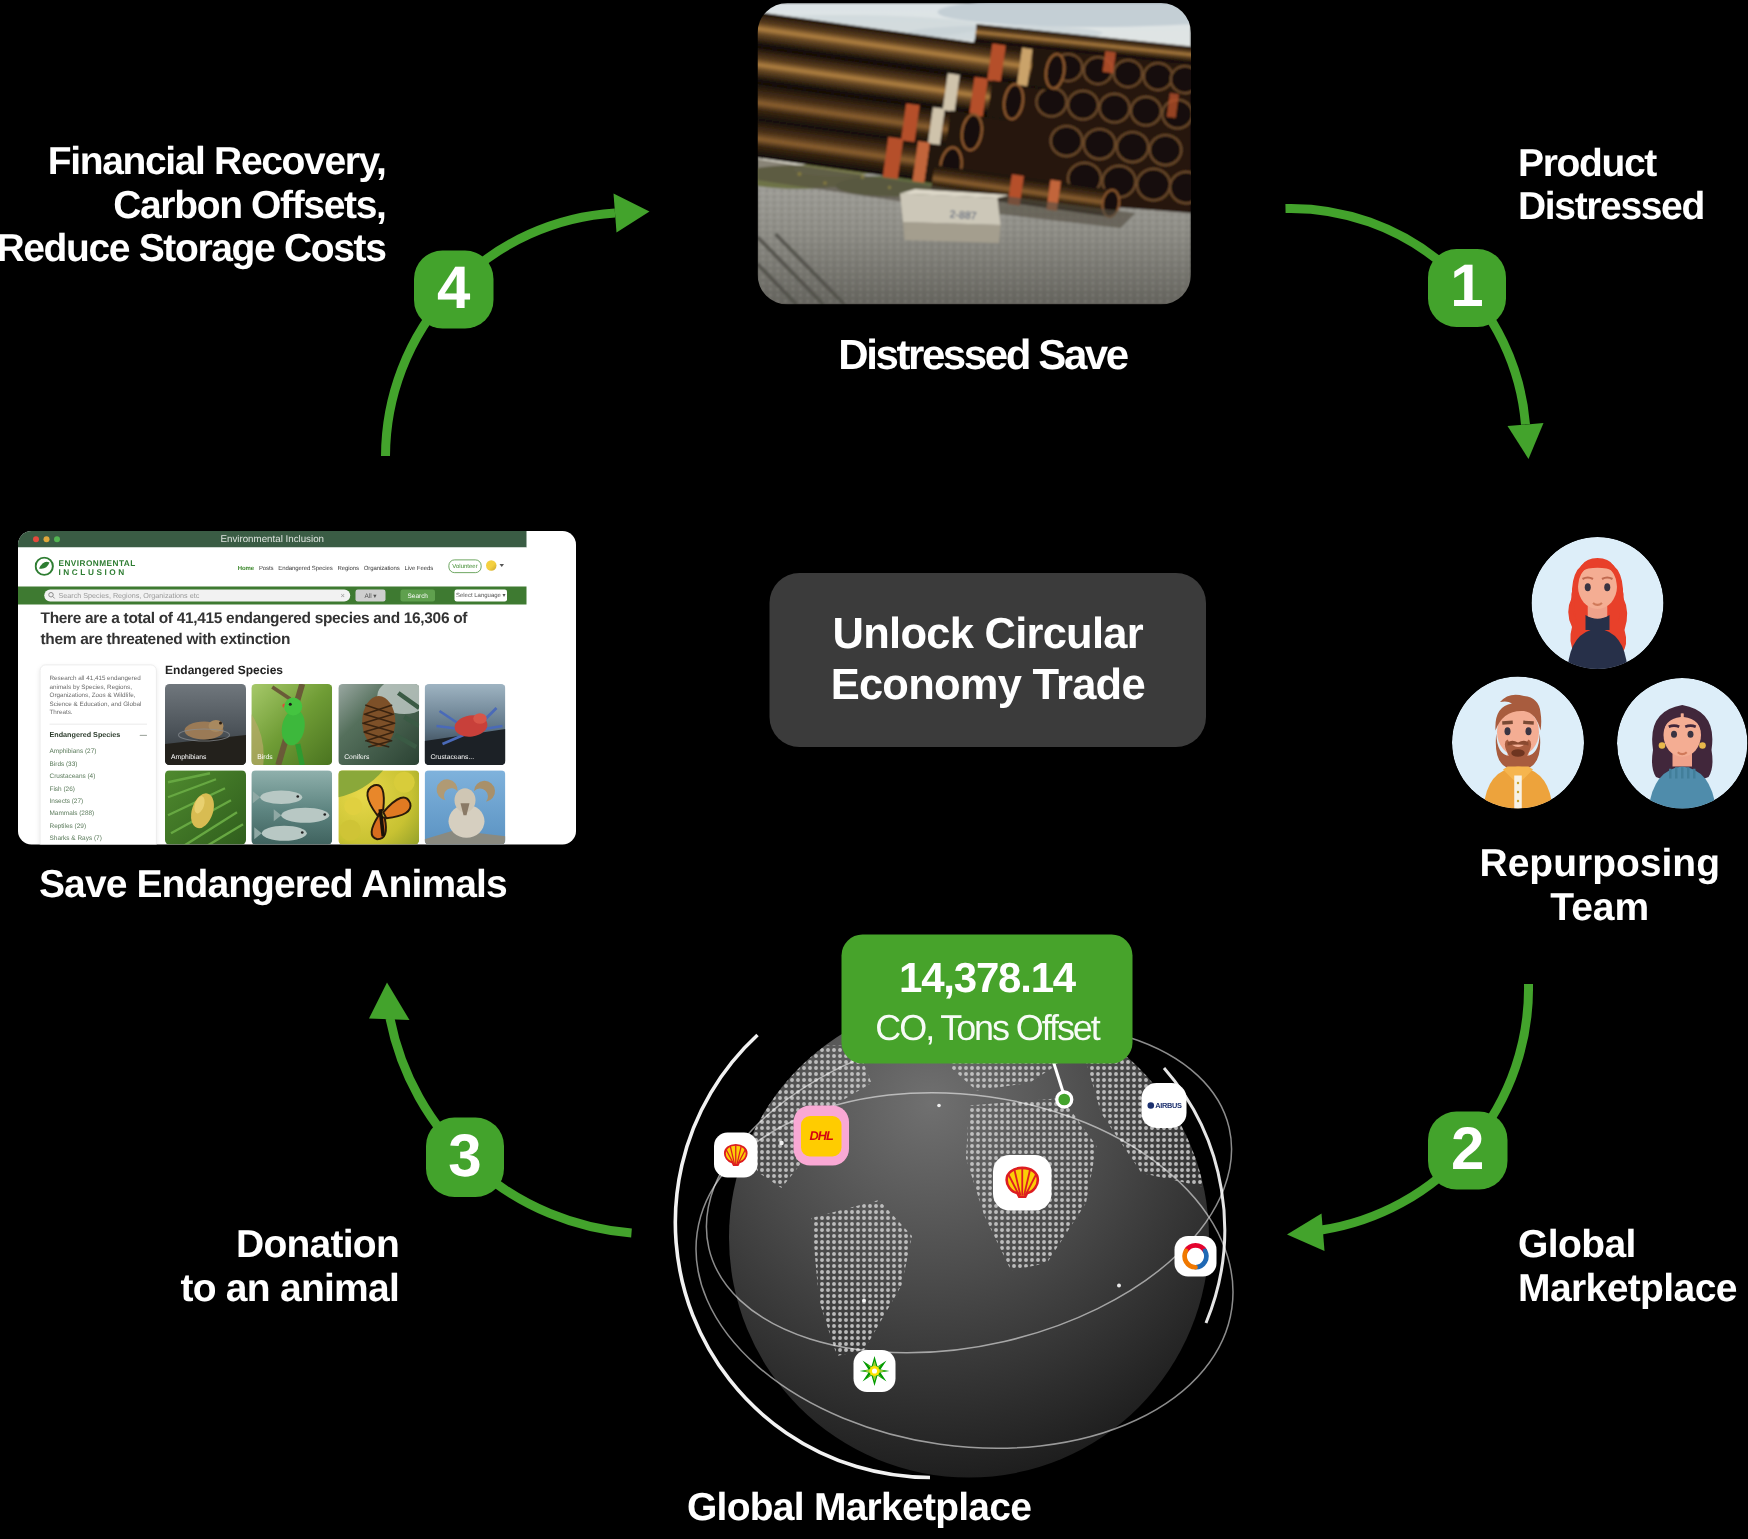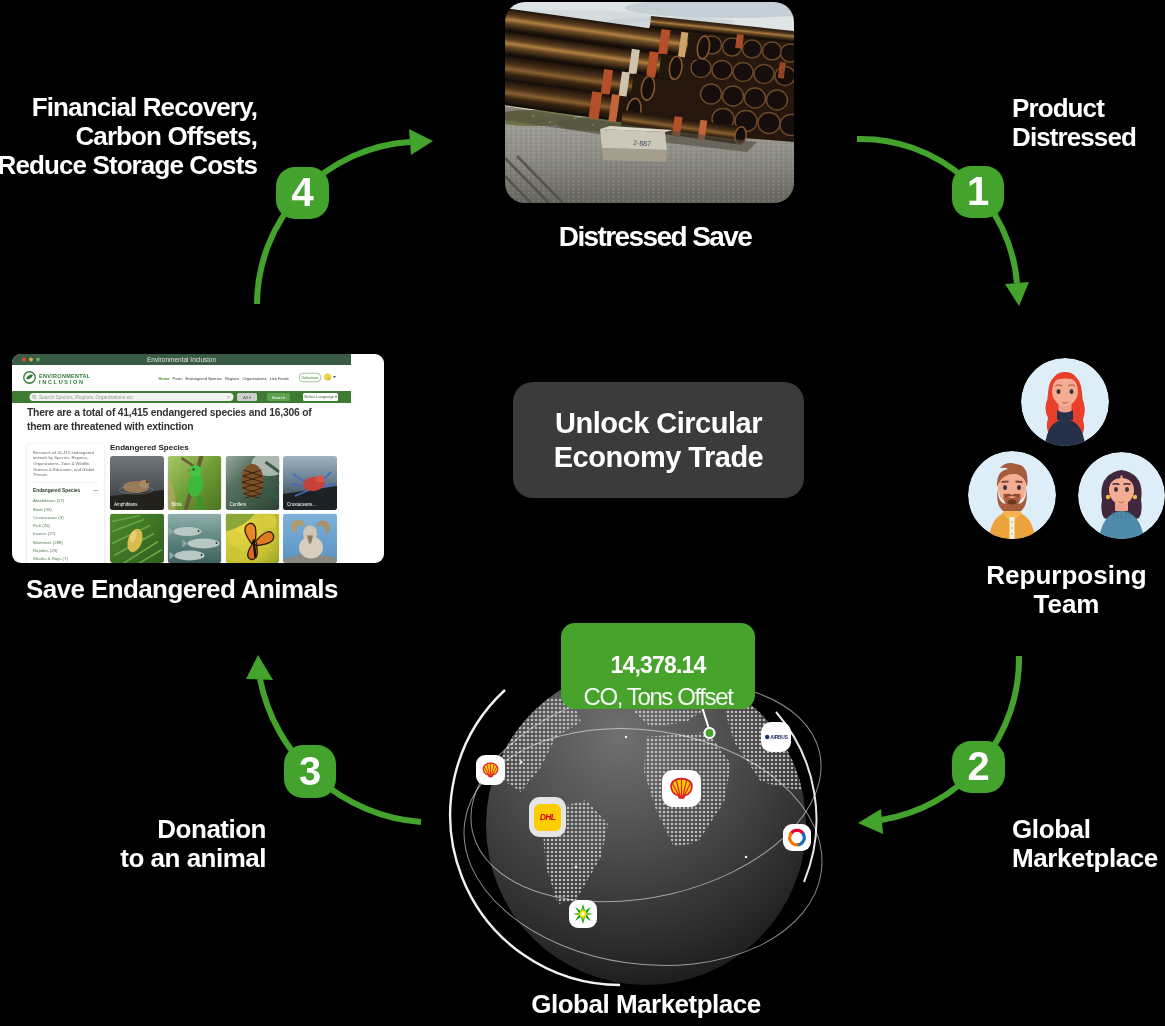--- a/index.html
+++ b/index.html
@@ -33,21 +33,21 @@
 <div class="badge" style="left:284px;top:745px;width:52px;height:53px;line-height:52px;">3</div>
 <div class="badge" style="left:276px;top:167px;width:53px;height:52px;line-height:51px;">4</div>
 
 <div class="lbl" style="right:908px;top:93px;text-align:right;">Financial Recovery,<br>Carbon Offsets,<br>Reduce Storage Costs</div>
 <div class="lbl" style="left:1012px;top:94px;">Product<br>Distressed</div>
 <div class="lbl" style="left:985px;top:561px;width:163px;text-align:center;letter-spacing:0;">Repurposing<br>Team</div>
 <div class="lbl" style="left:1012px;top:815px;letter-spacing:-0.4px;">Global<br>Marketplace</div>
 <div class="lbl" style="left:106px;top:815px;width:160px;text-align:right;letter-spacing:-0.5px;">Donation<br>to an animal</div>
 <div class="lbl" style="left:510px;top:222px;width:290px;text-align:center;font-size:28px;letter-spacing:-1.6px;">Distressed Save</div>
 <div class="lbl" style="left:26px;top:575px;letter-spacing:-0.6px;">Save Endangered Animals</div>
-<div class="lbl" style="left:458px;top:990px;width:376px;text-align:center;letter-spacing:-0.5px;">Global Marketplace</div>
+<div class="lbl" style="left:458px;top:990px;width:376px;text-align:left;letter-spacing:-0.5px;">Global Marketplace</div>
 
 <div class="abs" style="left:513px;top:382px;width:291px;height:116px;background:#3b3b3b;border-radius:20px;
      display:flex;align-items:center;justify-content:center;text-align:center;color:#fff;
      font-weight:bold;font-size:29px;line-height:34px;letter-spacing:-0.5px;">Unlock Circular<br>Economy Trade</div>
 
 <div class="abs" style="left:505px;top:2px;width:289px;height:201px;border-radius:20px;overflow:hidden;">
 <svg width="289" height="201" viewBox="0 0 289 201">
   <defs>
     <filter id="soft" x="-5%" y="-5%" width="110%" height="110%">
           <feGaussianBlur stdDeviation="0.55"></feGaussianBlur>
@@ -297,39 +297,39 @@
   </g>
 </svg>
 </div>
 
 <svg class="abs" style="left:695px;top:705px;" width="30" height="45" viewBox="0 0 30 45">
   <path d="M7,2 L14,24" stroke="#fff" stroke-width="2"></path>
   <circle cx="14.5" cy="28" r="5" fill="#43a32c" stroke="#fff" stroke-width="2.2"></circle>
 </svg>
 
 <div class="abs" style="left:561px;top:623px;width:194px;height:86px;background:#47a32b;border-radius:14px;color:#fff;text-align:center;">
-  <div style="font-size:23px;font-weight:bold;margin-top:29px;letter-spacing:-0.8px;">14,378.14</div>
+  <div style="font-size:28px;font-weight:bold;margin-top:13px;letter-spacing:-0.8px;">14,378.14</div>
   <div style="font-size:24px;font-weight:normal;margin-top:4px;letter-spacing:-1.4px;opacity:0.96;">CO, Tons Offset</div>
 </div>
 
 <div class="abs" style="left:476px;top:755px;width:29px;height:30px;background:#fff;border-radius:9px;">
 <svg width="29" height="30" viewBox="0 0 29 30">
       <g transform="translate(14.5,15.5) scale(0.56)">
 <path d="M-2.5,11 L2.5,11 L4,8 C10,7 13,1 13,-3 C13,-9 7.5,-13 0,-13 C-7.5,-13 -13,-9 -13,-3 C-13,1 -10,7 -4,8 Z" fill="#fbce07" stroke="#dd1d21" stroke-width="2.2"></path>
 <g stroke="#dd1d21" stroke-width="1.5" fill="none">
 <path d="M0,10 L0,-12.5"></path>
           <path d="M-1.5,10 L-6.5,-11.5"></path>
           <path d="M1.5,10 L6.5,-11.5"></path>
 <path d="M-3,9 L-11.5,-7.5"></path>
           <path d="M3,9 L11.5,-7.5"></path>
         </g>
 </g>
     </svg></div>
 
-<div class="abs" style="left:529px;top:797px;width:37px;height:40px;background:#e5e5e5;border-radius:11px;">
+<div class="abs" style="left:529px;top:737px;width:37px;height:40px;background:#f9a8d4;border-radius:11px;">
 <div style="position:absolute;left:5px;top:6.5px;width:27px;height:27px;background:#ffcc00;border-radius:6px;"></div>
 <div style="position:absolute;left:0;top:15px;width:37px;text-align:center;color:#d40511;font-size:8.5px;font-weight:bold;font-style:italic;letter-spacing:-0.6px;">DHL</div>
 </div>
 
 <div class="abs" style="left:662px;top:770px;width:39px;height:37px;background:#fff;border-radius:11px;">
 <svg width="39" height="37" viewBox="0 0 39 37">
       <g transform="translate(19.5,19) scale(0.8)">
 <path d="M-2.5,11 L2.5,11 L4,8 C10,7 13,1 13,-3 C13,-9 7.5,-13 0,-13 C-7.5,-13 -13,-9 -13,-3 C-13,1 -10,7 -4,8 Z" fill="#fbce07" stroke="#dd1d21" stroke-width="2.2"></path>
 <g stroke="#dd1d21" stroke-width="1.5" fill="none">
 <path d="M0,10 L0,-12.5"></path>

